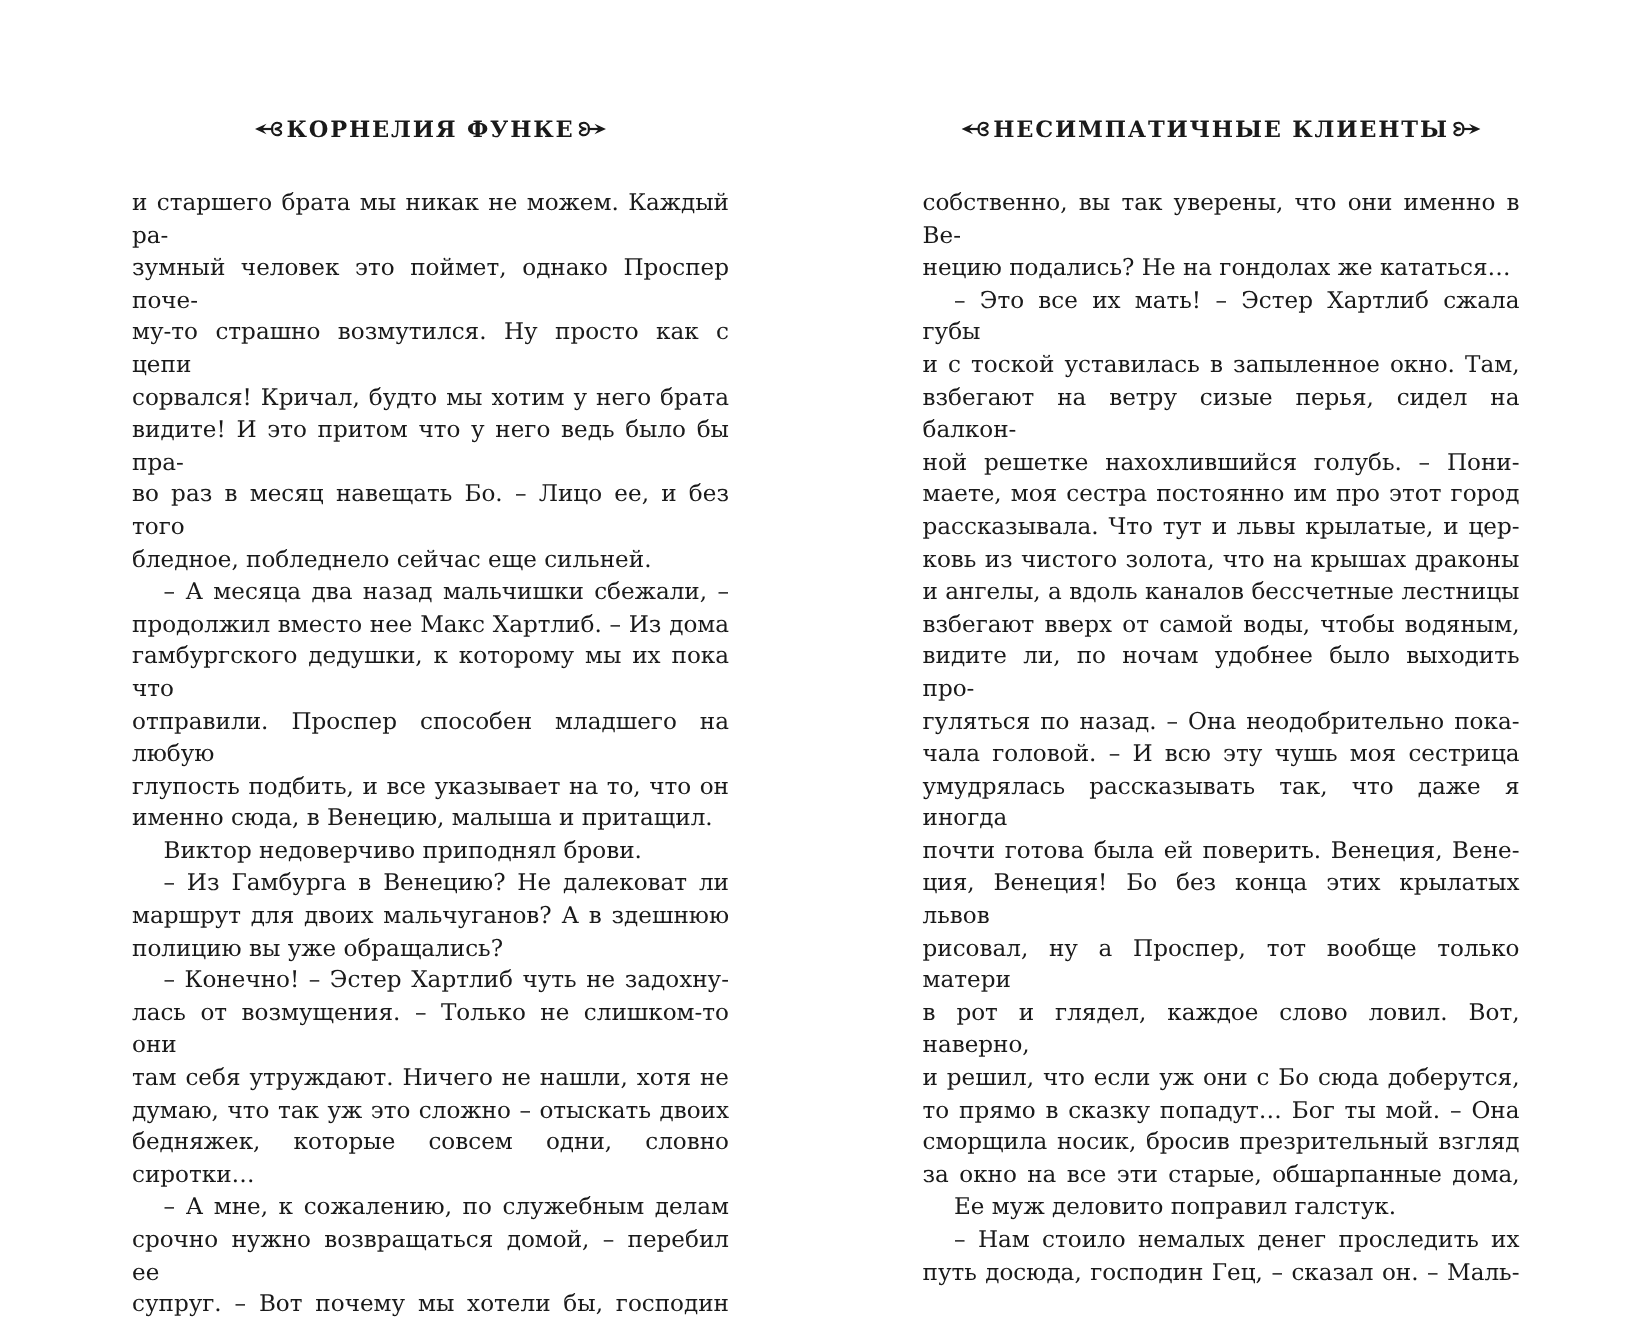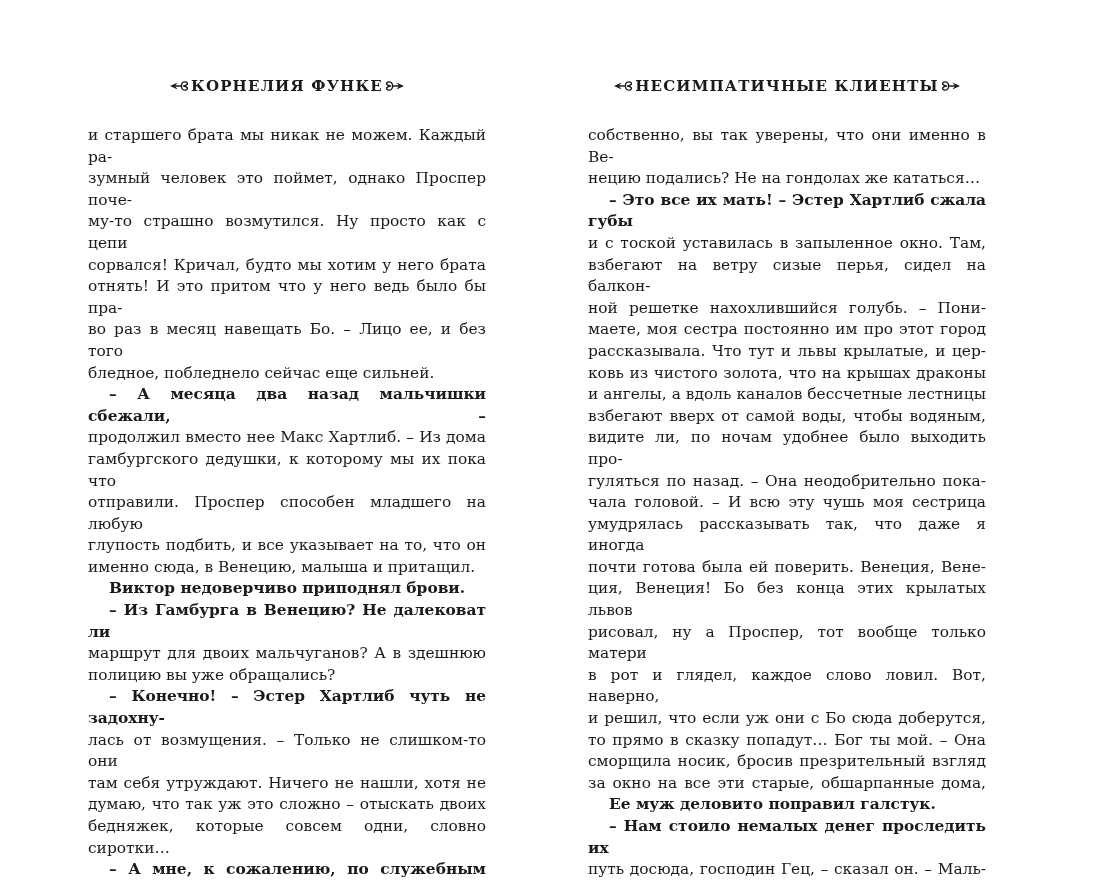--- a/index.html
+++ b/index.html
@@ -8,21 +8,21 @@
     background: #ffffff;
     position: relative;
     overflow: hidden;
     font-family: "DejaVu Serif", "Liberation Serif", serif;
     color: #1a1a1a;
     -webkit-font-smoothing: antialiased;
   }
   .spread { position: absolute; inset: 0; }
   .page { position: absolute; top: 76px; width: 398px; }
   .page.left  { left: 88px; }
-  .page.right { left: 588px; }
+  .page.right { left: 615px; }
 
   .running-header {
     display: flex; align-items: center; justify-content: center;
     gap: 0;
     font-weight: bold;
     font-size: 15px;
     letter-spacing: 1.2px;
     height: 20px;
     white-space: nowrap;
     text-align: center;
@@ -35,21 +35,21 @@
     margin-top: 29px;
     font-size: 15.4px;
     line-height: 21.6px;
   }
   .line {
     text-align: justify;
     text-align-last: justify;
     white-space: normal;
   }
   .line.noj { text-align-last: left; }
-  .line.ind { text-indent: 21px; font-weight: bold; }
+  .line.ind { text-indent: 21px; }
 </style>
 </head>
 <body>
 
 <div class="spread">
 
   <section class="page left">
     <div class="running-header">
       <span class="orn">
         <svg width="21" height="12" viewBox="0 0 26 14" aria-hidden="true">
@@ -65,21 +65,21 @@
           <rect x="5" y="6.1" width="9.5" height="1.8" fill="currentColor"></rect>
           <path d="M14.2 7 C 13.6 3.1 17.2 0.9 20.2 2.3 C 23 3.6 21.6 6.2 16.4 7 C 21.6 7.8 23 10.4 20.2 11.7 C 17.2 13.1 13.6 10.9 14.2 7 Z" fill="none" stroke="currentColor" stroke-width="1.7"></path>
         </svg>
       </span>
     </div>
     <div class="body-text">
         <div class="line">и старшего брата мы никак не можем. Каждый ра-</div>
         <div class="line">зумный человек это поймет, однако Проспер поче-</div>
         <div class="line">му-то страшно возмутился. Ну просто как с цепи</div>
         <div class="line">сорвался! Кричал, будто мы хотим у него брата</div>
-        <div class="line">отнять! И это притом что у него ведь было бы пра-</div>
+        <div class="line">видите! И это притом что у него ведь было бы пра-</div>
         <div class="line">во раз в месяц навещать Бо. – Лицо ее, и без того</div>
         <div class="line noj">бледное, побледнело сейчас еще сильней.</div>
         <div class="line ind">– А месяца два назад мальчишки сбежали, –</div>
         <div class="line">продолжил вместо нее Макс Хартлиб. – Из дома</div>
         <div class="line">гамбургского дедушки, к которому мы их пока что</div>
         <div class="line">отправили. Проспер способен младшего на любую</div>
         <div class="line">глупость подбить, и все указывает на то, что он</div>
         <div class="line noj">именно сюда, в Венецию, малыша и притащил.</div>
         <div class="line ind noj">Виктор недоверчиво приподнял брови.</div>
         <div class="line ind">– Из Гамбурга в Венецию? Не далековат ли</div>

